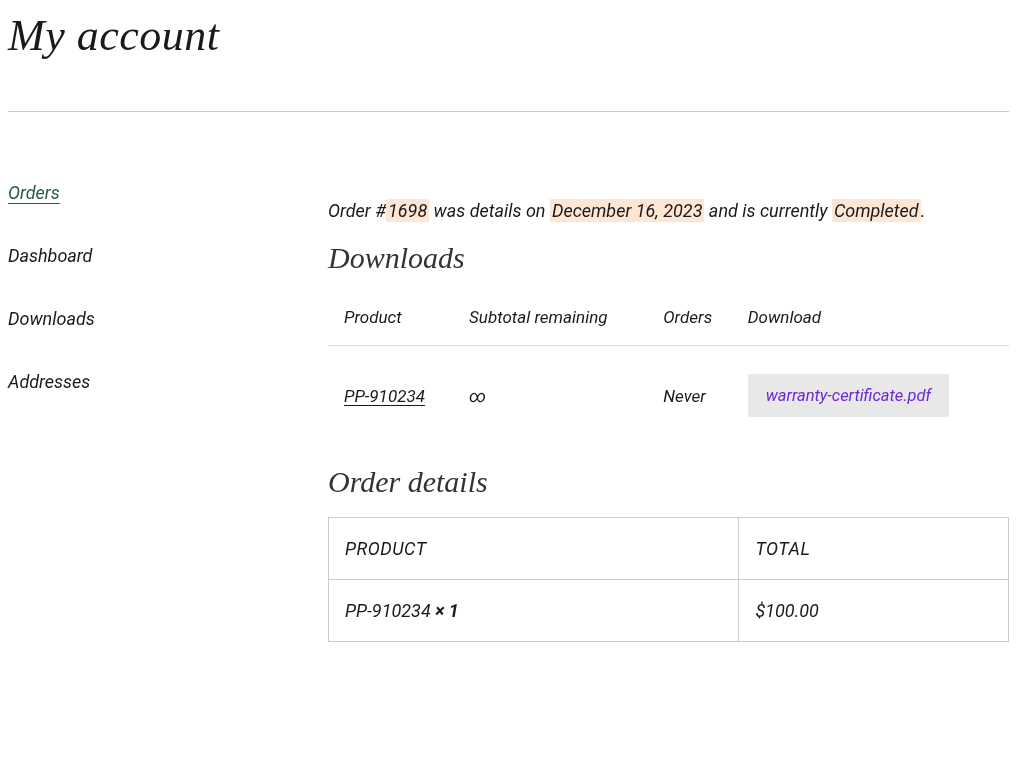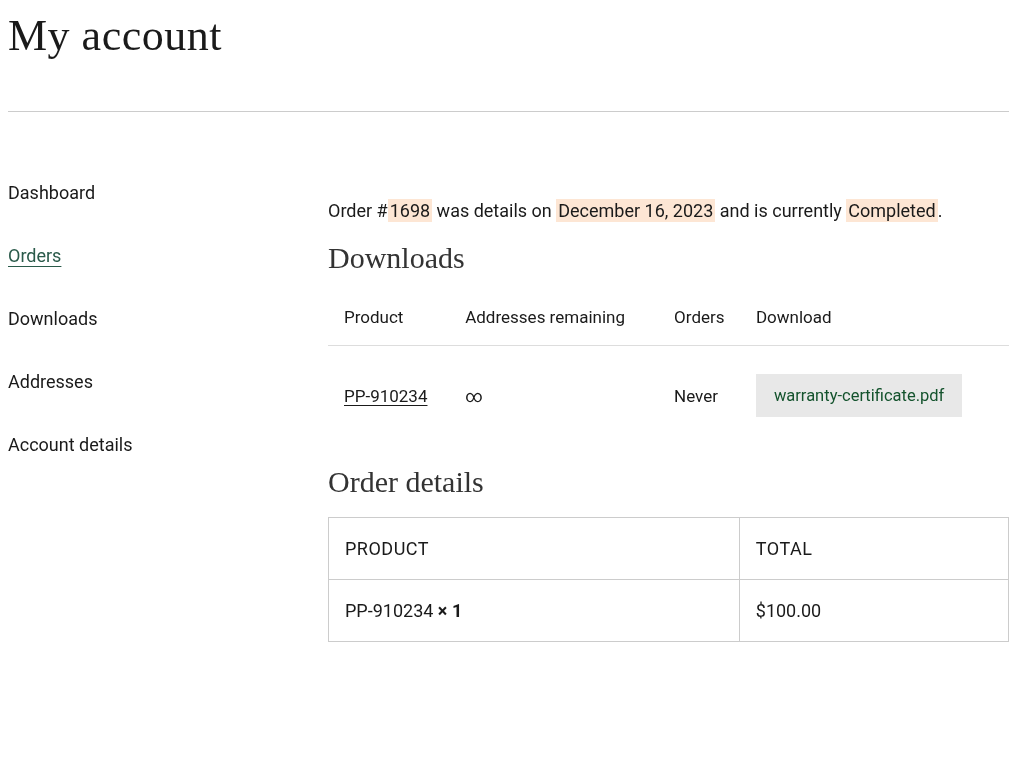--- a/index.html
+++ b/index.html
@@ -1,15 +1,15 @@
 <!DOCTYPE html>
 <html><head>
 <meta charset="utf-8">
 <style>
-  * { box-sizing: border-box; }
+  * { box-sizing: border-box; font-style: italic; }
   body {
     margin: 0;
     padding: 0 8px;
     font-family: -apple-system, BlinkMacSystemFont, "Segoe UI", Roboto, Helvetica, Arial, sans-serif;
     color: #1a1a1a;
     background: #fff;
     width: 1017px;
   }
   h1.page-title {
     font-family: Georgia, "Times New Roman", serif;
@@ -84,21 +84,21 @@
     text-underline-offset: 3px;
     cursor: pointer;
     color: #1a1a1a;
   }
   .infinity {
     font-size: 17px;
   }
   .download-btn {
     display: inline-block;
     background: #e8e8e8;
-    color: #14532d;
+    color: #6d28d9;
     padding: 12px 18px;
     font-size: 16.5px;
     cursor: pointer;
     border: none;
   }
   table.order-details {
     width: 100%;
     border-collapse: collapse;
     border: 1px solid #ccc;
     margin-top: 6px;
@@ -118,40 +118,39 @@
 </style>
 </head>
 <body>
 
 <h1 class="page-title">My account</h1>
 
 <hr class="divider">
 
 <div class="layout">
   <nav class="sidebar">
+    <div class="sidebar-item active">Orders</div>
     <div class="sidebar-item">Dashboard</div>
-    <div class="sidebar-item active">Orders</div>
     <div class="sidebar-item">Downloads</div>
     <div class="sidebar-item">Addresses</div>
-    <div class="sidebar-item">Account details</div>
   </nav>
 
   <div class="main">
 
     <p class="order-summary">
       <span>Order #</span><span class="mark">1698</span><span> was details on </span><span class="mark">December 16, 2023</span><span> and is currently </span><span class="mark">Completed</span><span>.</span>
     </p>
 
     <h2 class="section-heading">Downloads</h2>
 
     <table class="downloads">
       <thead>
         <tr>
           <th>Product</th>
-          <th>Addresses remaining</th>
+          <th>Subtotal remaining</th>
           <th>Orders</th>
           <th>Download</th>
         </tr>
       </thead>
       <tbody>
         <tr>
           <td><span class="product-link">PP-910234</span></td>
           <td><span class="infinity">∞</span></td>
           <td><span>Never</span></td>
           <td><span class="download-btn">warranty-certificate.pdf</span></td>

